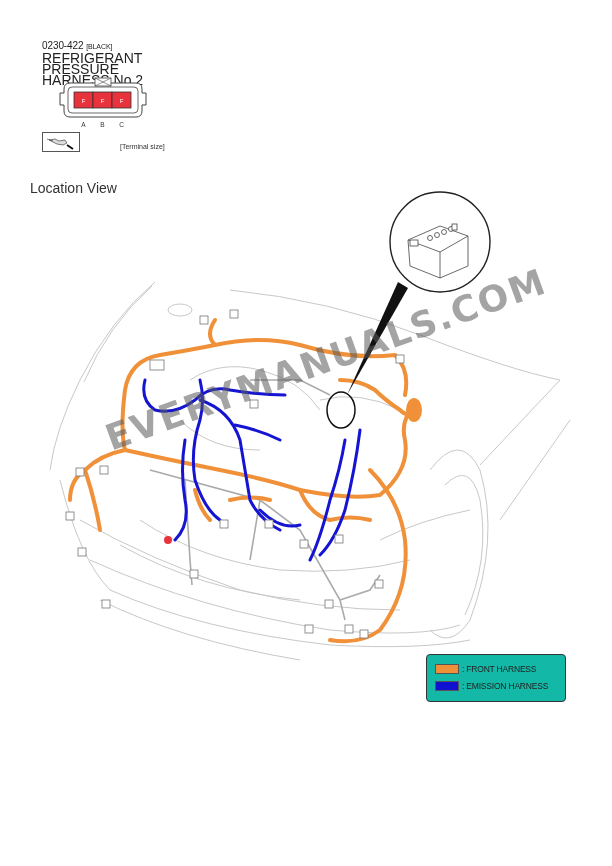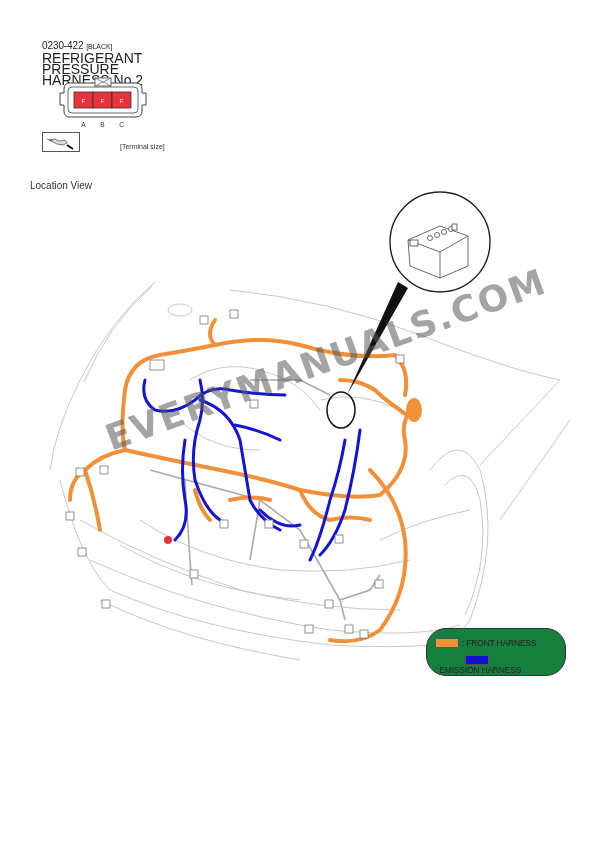--- a/index.html
+++ b/index.html
@@ -4,23 +4,23 @@
 <style>
   html, body { margin:0; padding:0; background:#ffffff; }
   body { width:612px; height:866px; position:relative; overflow:hidden; font-family:"Liberation Sans", sans-serif; color:#222; }
   .connector-block { position:absolute; left:42px; top:40px; width:140px; }
   .conn-code { font-size:10px; line-height:12px; letter-spacing:-0.1px; }
   .conn-code .color-tag { font-size:7px; }
   .conn-name { font-size:14px; line-height:11px; }
   .connector-svg { position:absolute; left:58px; top:77px; }
   .terminal-icon-box { position:absolute; left:42px; top:132px; width:36px; height:18px; border:1px solid #555; background:#fff; }
   .terminal-size-label { position:absolute; left:120px; top:143px; font-size:7px; color:#333; }
-  .section-title { position:absolute; left:30px; top:180px; font-size:10px; color:#333; }
+  .section-title { position:absolute; left:30px; top:180px; font-size:14px; color:#333; }
   .diagram { position:absolute; left:0; top:190px; }
-  .legend { position:absolute; left:426px; top:628px; width:138px; height:46px; border:1.5px solid #333; border-radius:20px; background:#15803d; }
+  .legend { position:absolute; left:426px; top:654px; width:138px; height:46px; border:1.5px solid #333; border-radius:4px; background:#14b8a6; }
   .legend-row { position:absolute; left:8px; display:flex; align-items:center; }
   .legend-swatch { width:22px; height:8px; border:1px solid #555; margin-right:3px; }
   .legend-label { font-size:8.5px; color:#222; letter-spacing:-0.2px; }
   .watermark { position:absolute; left:100px; top:420px; font-size:36px; font-weight:bold; color:rgba(90,90,90,0.55); transform:rotate(-20deg); transform-origin:left top; letter-spacing:2px; white-space:nowrap; font-family:"DejaVu Sans", sans-serif; }
 </style>
 </head>
 <body>
 
 <div class="connector-block">
   <div class="conn-code">
@@ -162,17 +162,17 @@
   </g>
 </svg>
 
 <div class="watermark">EVERYMANUALS.COM</div>
 
 <div class="legend">
   <div class="legend-row" style="top:9px;">
     <span class="legend-swatch" style="background:#f0913a;"></span>
     <span class="legend-label">: FRONT HARNESS</span>
   </div>
-  <div class="legend-row" style="top:26px;flex-direction:column;">
+  <div class="legend-row" style="top:26px;">
     <span class="legend-swatch" style="background:#1010d0;"></span>
     <span class="legend-label">: EMISSION HARNESS</span>
   </div>
 </div>
 
 </body></html>

